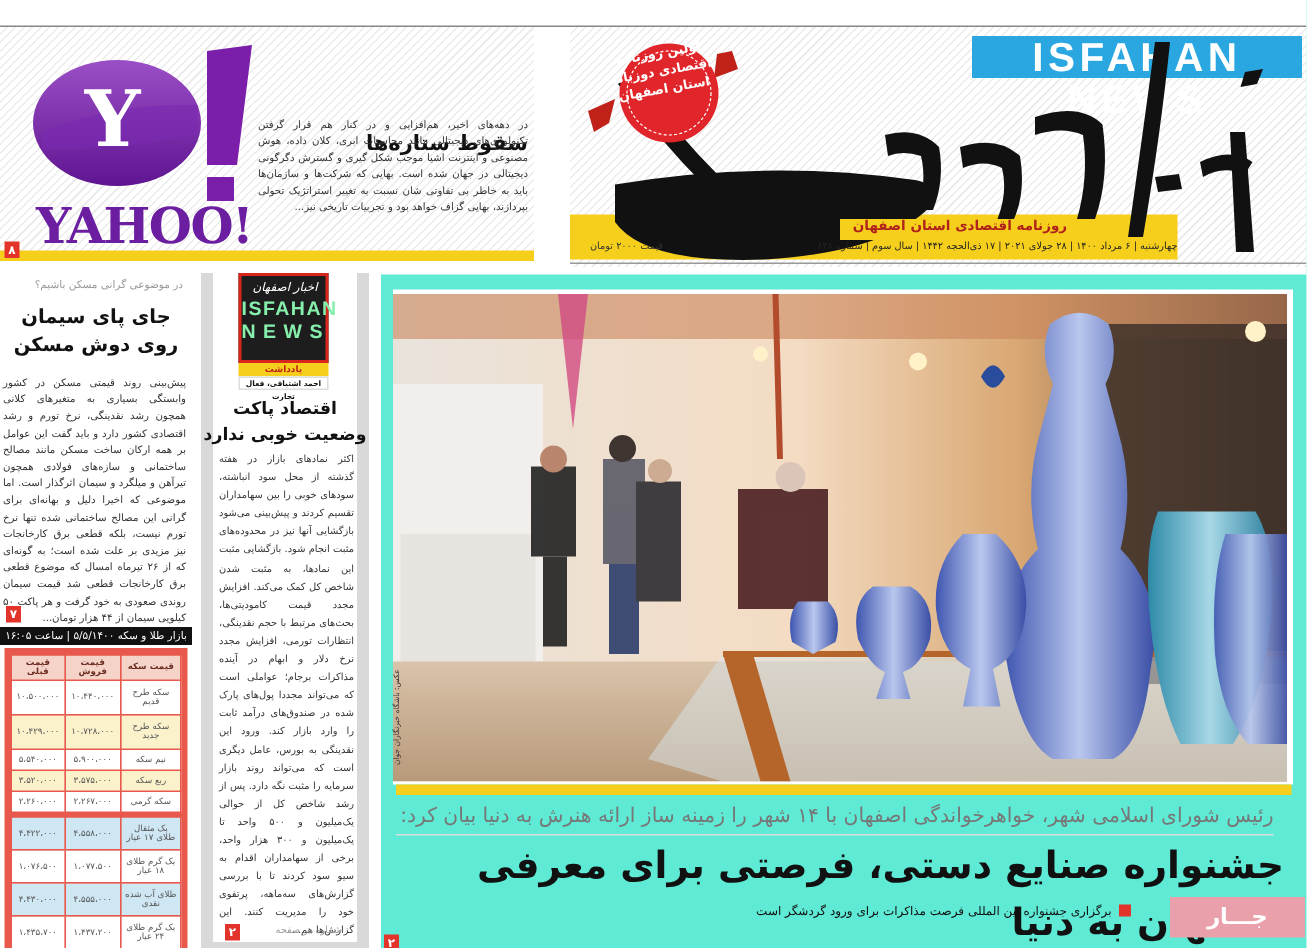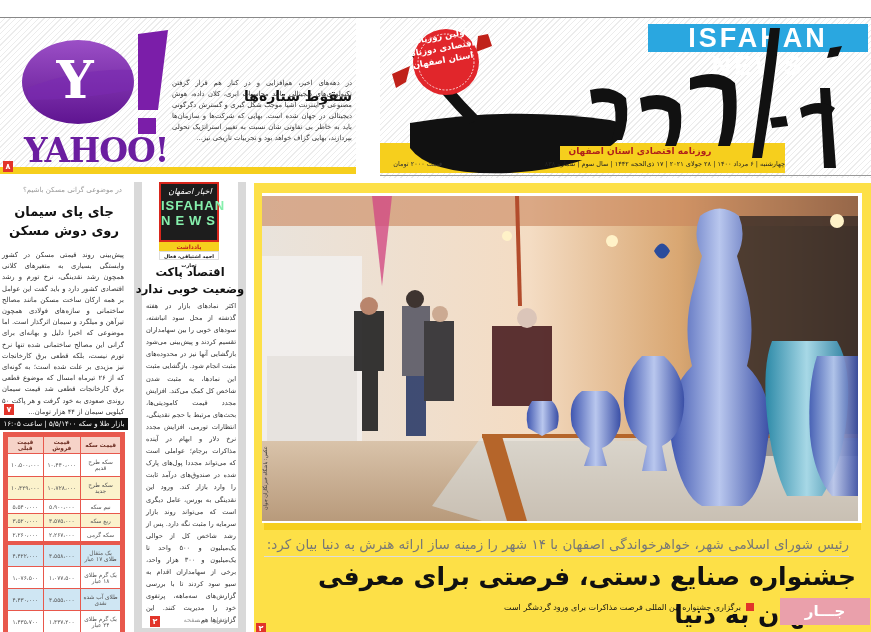--- a/index.html
+++ b/index.html
@@ -92,21 +92,21 @@
   #ed-logo { position: absolute; left: 25px; top: 0; width: 60px; height: 60px; background: #1d1d1d; border: 2px solid #d8261c; }
   #ed-logo .cal { position: absolute; left: 4px; top: 3px; width: 50px; font-size: 8px; color: #fff; text-align: center; font-style: italic; }
   #ed-logo .en { position: absolute; left: 0; top: 14px; width: 56px; font-family: "Liberation Sans", sans-serif; font-weight: bold; font-size: 13px; color: #86efac; text-align: center; line-height: 15px; letter-spacing: 1px; }
   #ed-label { position: absolute; left: 25px; top: 60px; width: 60px; height: 9px; background: #f6cf1d; font-size: 6px; font-weight: bold; color: #c0221a; text-align: center; line-height: 9px; }
   #ed-author { position: absolute; left: 25px; top: 69px; width: 60px; height: 9px; background: #fff; font-size: 5px; font-weight: bold; color: #111; text-align: center; line-height: 9px; border: 1px solid #ddd; }
   #col-editorial .title { position: absolute; left: 0; top: 82px; width: 112px; text-align: center; font-size: 11.5px; font-weight: bold; line-height: 17px; }
   #col-editorial .body { position: absolute; left: 12px; top: 118px; width: 90px; font-size: 6.6px; line-height: 12.1px; color: #333; text-align: justify; }
   #col-editorial .continued { position: absolute; right: 18px; bottom: 8px; font-size: 6.5px; color: #999; }
 
   
-  #main-story { position: absolute; left: 254px; top: 183px; width: 617px; height: 449px; background: #fde047; }
+  #main-story { position: absolute; left: 254px; top: 183px; width: 617px; height: 449px; background: #5eead4; }
   #main-photo-frame { position: absolute; left: 8px; top: 10px; width: 600px; height: 330px; background: #ffffff; }
   #main-photo { position: absolute; left: 8px; top: 13px; width: 596px; height: 325px; overflow: hidden; }
   #photo-yellow { position: absolute; left: 10px; top: 340px; width: 597px; height: 7px; background: #f6cf1d; }
   #main-kicker { position: absolute; left: 10px; top: 350px; width: 585px; height: 22px; font-size: 13.5px; color: #777; line-height: 22px; }
   #kicker-rule { position: absolute; left: 10px; top: 373px; width: 585px; height: 1px; background: #ddd; }
   #main-headline { position: absolute; left: 8px; top: 375px; width: 594px; height: 38px; font-size: 25px; font-weight: bold; color: #111; line-height: 38px; letter-spacing: -0.5px; }
   #main-sub { position: absolute; left: 100px; top: 418px; width: 400px; height: 14px; font-size: 8px; color: #111; line-height: 14px; }
   #main-sub .sq { display: inline-block; width: 8px; height: 8px; background: #e2342a; margin-left: 5px; vertical-align: -1px; }
   #jaar-logo {
     position: absolute; left: 780px; top: 598px; width: 90px; height: 27px; background: #eaa0ab;

